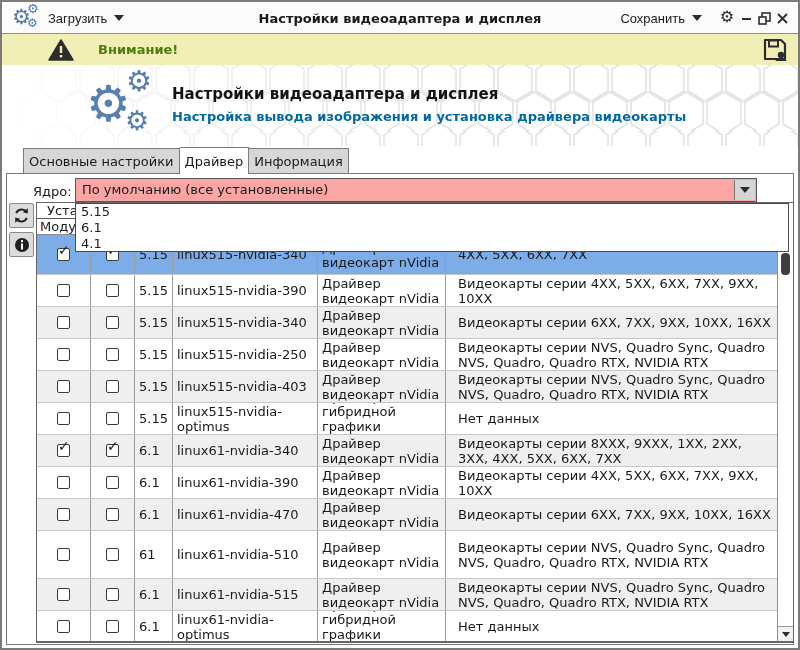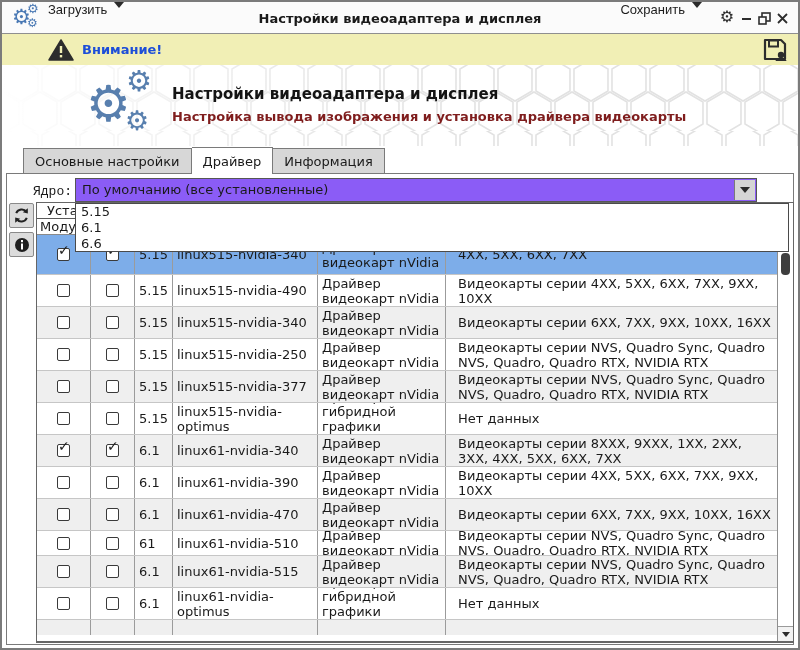--- a/index.html
+++ b/index.html
@@ -8,63 +8,63 @@
   .window { position:relative; width:800px; height:650px; background:#ffffff;
             border:2px solid #7b7b7b; overflow:hidden; }
 
   
   .titlebar { position:absolute; left:0; top:0; width:796px; height:32px;
               background:#fbfbfb; border-bottom:1px solid #8f8f8f; }
   .app-icon { position:absolute; left:10px; top:2px; width:30px; height:28px; }
   .app-icon .g1 { position:absolute; left:0; top:3px; font-size:21px; color:#4a79b4; line-height:1; }
   .app-icon .g2 { position:absolute; left:15px; top:-2px; font-size:13px; color:#4a79b4; line-height:1; }
   .app-icon .g3 { position:absolute; left:15px; top:13px; font-size:12px; color:#4a79b4; line-height:1; }
-  .menu-btn { position:absolute; top:0; height:32px; display:flex; gap:7px;
+  .menu-btn { position:absolute; top:0; height:32px; display:flex; align-items:center; gap:7px;
               font-size:13px; color:#1c1c1c; background:transparent; border:none; cursor:pointer; }
   .menu-btn .tri { width:0; height:0; border-left:5px solid transparent; border-right:5px solid transparent;
                    border-top:6px solid #2b2b2b; }
   #load-btn { left:46px; }
   #save-btn { right:96px; }
   .win-title { position:absolute; left:0; right:0; top:0; height:32px; display:flex;
                align-items:center; justify-content:center; font-size:13px; font-weight:bold; }
   .gear-btn { position:absolute; right:64px; top:7px; font-size:16px; color:#2d2d2d; line-height:1; cursor:pointer; }
   .winctl { position:absolute; top:9px; width:14px; height:14px; display:flex; align-items:center;
             justify-content:center; cursor:pointer; }
   #btn-min { right:44px; } #btn-restore { right:27px; } #btn-close { right:9px; }
 
   
   .warnbar { position:absolute; left:0; top:32px; width:796px; height:31px; background:#f1efb5; }
   .warn-icon { position:absolute; left:46px; top:5px; }
-  .warn-text { position:absolute; left:80px; top:8px; font-size:13px; font-weight:bold; color:#1d4ed8; }
+  .warn-text { position:absolute; left:96px; top:8px; font-size:13px; font-weight:bold; color:#4d7c0f; }
   .saveuser-icon { position:absolute; right:10px; top:4px; cursor:pointer; }
 
   
   .banner { position:absolute; left:0; top:63px; width:796px; height:81px; background:#ffffff; overflow:hidden; }
   .banner svg.hex { position:absolute; left:0; top:0; }
   .banner .fade { position:absolute; inset:0; background:linear-gradient(90deg, #ffffff 0%, rgba(255,255,255,0.35) 30%, rgba(255,255,255,0) 60%); }
   .logo { position:absolute; left:84px; top:2px; width:84px; height:78px; }
   .logo .g1 { position:absolute; left:0; top:12px; font-size:50px; color:#587fae; line-height:1; }
   .logo .g2 { position:absolute; left:40px; top:0; font-size:29px; color:#587fae; line-height:1; }
   .logo .g3 { position:absolute; left:39px; top:40px; font-size:27px; color:#587fae; line-height:1; }
   .banner-title { position:absolute; left:170px; top:20px; font-size:15px; font-weight:bold; color:#141414; }
-  .banner-sub   { position:absolute; left:170px; top:44px; font-size:13px; font-weight:bold; color:#7f1d1d; }
+  .banner-sub   { position:absolute; left:170px; top:44px; font-size:13px; font-weight:bold; color:#0369a1; }
 
   
   .tabbar { position:absolute; left:0; top:144px; width:796px; height:28px; display:flex;
             align-items:flex-end; padding-left:21px; }
-  .tab { height:26px; display:flex; align-items:center; padding:0 11px; font-size:13px;
+  .tab { height:26px; display:flex; align-items:center; padding:0 5px; font-size:13px;
          background:#d7d7d7; border:1px solid #7a7a7a; border-left-width:0; cursor:pointer; position:relative; }
   .tab:first-child { border-left-width:1px; }
   .tab.active { background:#ffffff; height:27px; z-index:6; border-bottom:none; }
 
   
   .panel { position:absolute; left:4px; top:171px; width:788px; height:472px;
            background:#ffffff; border:1px solid #7a7a7a; }
-  .kernel-label { position:absolute; left:26px; top:10px; font-size:13px;font-family:Liberation Mono, monospace; }
-  .combo { position:absolute; left:68px; top:4px; width:682px; height:24px; background:#8b5cf6;
+  .kernel-label { position:absolute; left:26px; top:10px; font-size:13px; }
+  .combo { position:absolute; left:68px; top:4px; width:682px; height:24px; background:#fca5a5;
            border:1px solid #565656; cursor:pointer; }
   .combo .val { position:absolute; left:6px; top:3px; font-size:13px; }
   .combo .arrow-btn { position:absolute; right:1px; top:1px; bottom:1px; width:21px; background:#d5d5d5;
                       border-left:1px solid #7a7a7a; display:flex; align-items:center; justify-content:center; }
   .combo .arrow-btn .tri { width:0; height:0; border-left:5px solid transparent; border-right:5px solid transparent;
                            border-top:6px solid #2b2b2b; }
   .popup { position:absolute; left:68px; top:29px; width:714px; height:49px; background:#ffffff;
            border:1px solid #4a4a4a; z-index:60; }
   .popup .opt { height:16px; line-height:16px; font-size:13px; padding-left:5px; cursor:pointer; }
 
@@ -239,21 +239,21 @@
             <div class="tcell txt cards">4XX, 5XX, 6XX, 7XX</div>
           </div>
           <div class="trow" style="height: 32px;">
             <div class="tcell cb">
               <span class="checkbox"></span>
             </div>
             <div class="tcell cb">
               <span class="checkbox"></span>
             </div>
             <div class="tcell txt ">5.15</div>
-            <div class="tcell txt ">linux515-nvidia-490</div>
+            <div class="tcell txt ">linux515-nvidia-390</div>
             <div class="tcell txt ">Драйвер видеокарт nVidia</div>
             <div class="tcell txt cards">Видеокарты серии 4XX, 5XX, 6XX, 7XX, 9XX, 10XX</div>
           </div>
           <div class="trow alt" style="height: 32px;">
             <div class="tcell cb">
               <span class="checkbox"></span>
             </div>
             <div class="tcell cb">
               <span class="checkbox"></span>
             </div>
@@ -275,21 +275,21 @@
             <div class="tcell txt cards">Видеокарты серии NVS, Quadro Sync, Quadro NVS, Quadro, Quadro RTX, NVIDIA RTX</div>
           </div>
           <div class="trow alt" style="height: 32px;">
             <div class="tcell cb">
               <span class="checkbox"></span>
             </div>
             <div class="tcell cb">
               <span class="checkbox"></span>
             </div>
             <div class="tcell txt ">5.15</div>
-            <div class="tcell txt ">linux515-nvidia-377</div>
+            <div class="tcell txt ">linux515-nvidia-403</div>
             <div class="tcell txt ">Драйвер видеокарт nVidia</div>
             <div class="tcell txt cards">Видеокарты серии NVS, Quadro Sync, Quadro NVS, Quadro, Quadro RTX, NVIDIA RTX</div>
           </div>
           <div class="trow" style="height: 32px;">
             <div class="tcell cb">
               <span class="checkbox"></span>
             </div>
             <div class="tcell cb">
               <span class="checkbox"></span>
             </div>
@@ -331,21 +331,21 @@
               <span class="checkbox"></span>
             </div>
             <div class="tcell cb">
               <span class="checkbox"></span>
             </div>
             <div class="tcell txt ">6.1</div>
             <div class="tcell txt ">linux61-nvidia-470</div>
             <div class="tcell txt ">Драйвер видеокарт nVidia</div>
             <div class="tcell txt cards">Видеокарты серии 6XX, 7XX, 9XX, 10XX, 16XX</div>
           </div>
-          <div class="trow" style="height: 25px;">
+          <div class="trow" style="height: 48px;">
             <div class="tcell cb">
               <span class="checkbox"></span>
             </div>
             <div class="tcell cb">
               <span class="checkbox"></span>
             </div>
             <div class="tcell txt ">61</div>
             <div class="tcell txt ">linux61-nvidia-510</div>
             <div class="tcell txt ">Драйвер видеокарт nVidia</div>
             <div class="tcell txt cards">Видеокарты серии NVS, Quadro Sync, Quadro NVS, Quadro, Quadro RTX, NVIDIA RTX</div>
@@ -387,16 +387,16 @@
         <div class="vthumb"></div>
         <div class="vdown">
           <span class="tri"></span>
         </div>
       </div>
     </div>
 
     <div class="popup">
       <div class="opt">5.15</div>
       <div class="opt">6.1</div>
-      <div class="opt">6.6</div>
+      <div class="opt">4.1</div>
     </div>
   </div>
 </div>
 
 </body></html>

